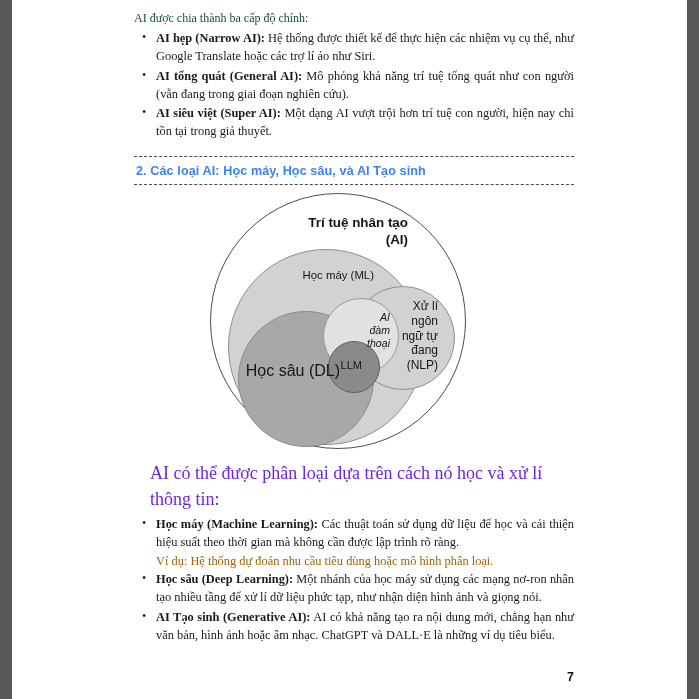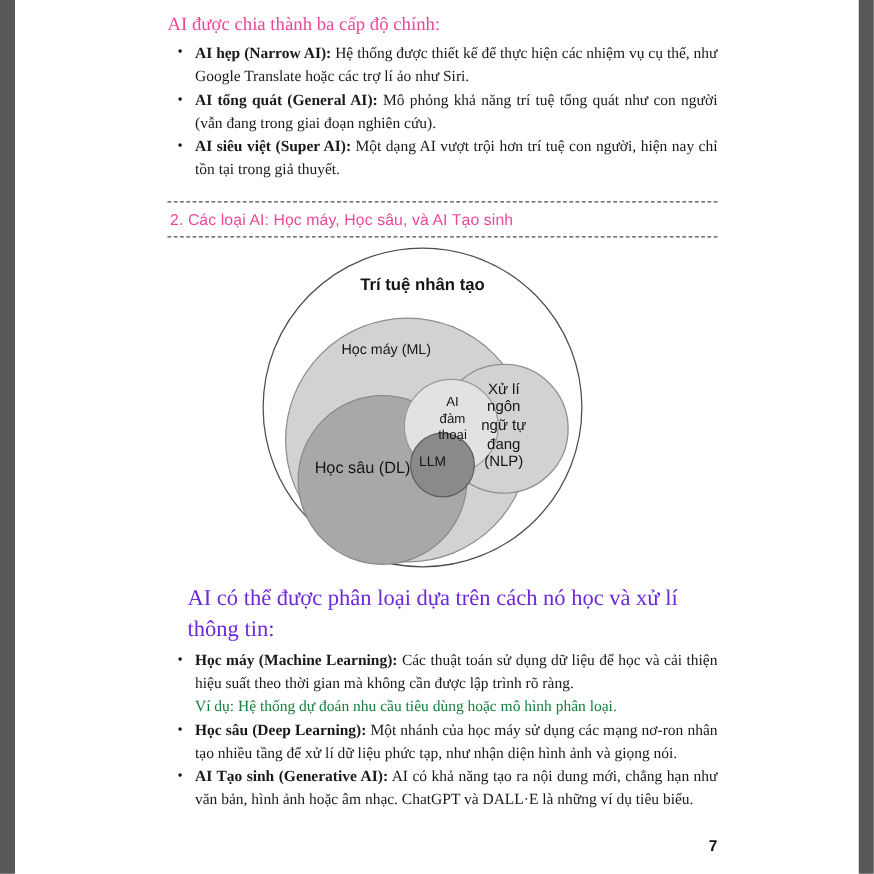--- a/index.html
+++ b/index.html
@@ -33,23 +33,23 @@
 
   .content {
     position: absolute;
     left: 134px;
     top: 10px;
     width: 440px;
     height: 680px;
   }
 
   .lead {
-    font-size: 15px;
+    font-size: 12px;
     line-height: 1.42;
-    color: #ec4899;
+    color: #14532d;
     margin: 0 0 2px 0;
   }
 
   ul.bullets {
     list-style: none;
     margin: 0;
     padding: 0;
   }
   ul.bullets li {
     position: relative;
@@ -74,22 +74,22 @@
     margin-top: 16px;
   }
   .dashed {
     border-top: 1px dashed #4a4a4a;
     height: 0;
     margin: 0 0 7px 0;
   }
   .section-title {
     font-family: "Liberation Sans", sans-serif;
     font-size: 12.6px;
-    font-weight: normal;
-    color: #ec4899;
+    font-weight: bold;
+    color: #3b82f6;
     padding-left: 2px;
     letter-spacing: 0.1px;
   }
   .dashed.bottom {
     margin: 6px 0 0 0;
   }
 
   
   .figure {
     position: relative;
@@ -155,72 +155,73 @@
     width: 52px;
     height: 52px;
     border: 1px solid #5f5f5f;
     background: #8a8a8a;
   }
 
   .lbl {
     position: absolute;
     font-family: "Liberation Sans", sans-serif;
     color: #151515;
-    text-align: center;
+    text-align: right;
     line-height: 1.22;
   }
   .lbl-ai {
     left: 58px;
     top: 22px;
     width: 140px;
     font-size: 13.4px;
     font-weight: bold;
   }
   .lbl-ml {
     left: 34px;
     top: 76px;
     width: 130px;
     font-size: 11.4px;
   }
   .lbl-dl {
     left: 30px;
     top: 168px;
     width: 100px;
-    font-size: 13px;
+    font-size: 16px;
   }
   .lbl-nlp {
     left: 158px;
     top: 106px;
     width: 70px;
     font-size: 12px;
   }
   .lbl-conv {
     left: 124px;
     top: 118px;
     width: 56px;
     font-size: 10.6px;
+    font-style: italic;
   }
   .lbl-llm {
     left: 120px;
     top: 166px;
     width: 32px;
     font-size: 11px;
   }
 
   .after-fig {
     font-size: 18px;
     line-height: 1.42;
     color: #6d28d9;
     margin: 2px 0 2px 16px;
   }
   .sub-note {
     padding-left: 22px;
     font-size: 12.4px;
     line-height: 1.47;
-    color: #15803d;
+    color: #a16207;
   }
 
   .page-number {
     position: absolute;
     right: 0px;
     bottom: 6px;
     font-family: "Liberation Sans", sans-serif;
     font-size: 12.4px;
     font-weight: bold;
     color: #111111;
@@ -263,20 +264,21 @@
       <div class="venn">
         <div class="circle c-ai"></div>
         <div class="circle c-ml"></div>
         <div class="circle c-dl"></div>
         <div class="circle c-nlp"></div>
         <div class="circle c-conv"></div>
         <div class="circle c-llm"></div>
 
         <div class="lbl lbl-ai">
           <div>Trí tuệ nhân tạo</div>
+          <div>(AI)</div>
         </div>
         <div class="lbl lbl-ml">Học máy (ML)</div>
         <div class="lbl lbl-dl">Học sâu (DL)</div>
         <div class="lbl lbl-nlp">
           <div>Xử lí</div>
           <div>ngôn</div>
           <div>ngữ tự</div>
           <div>đang</div>
           <div>(NLP)</div>
         </div>

